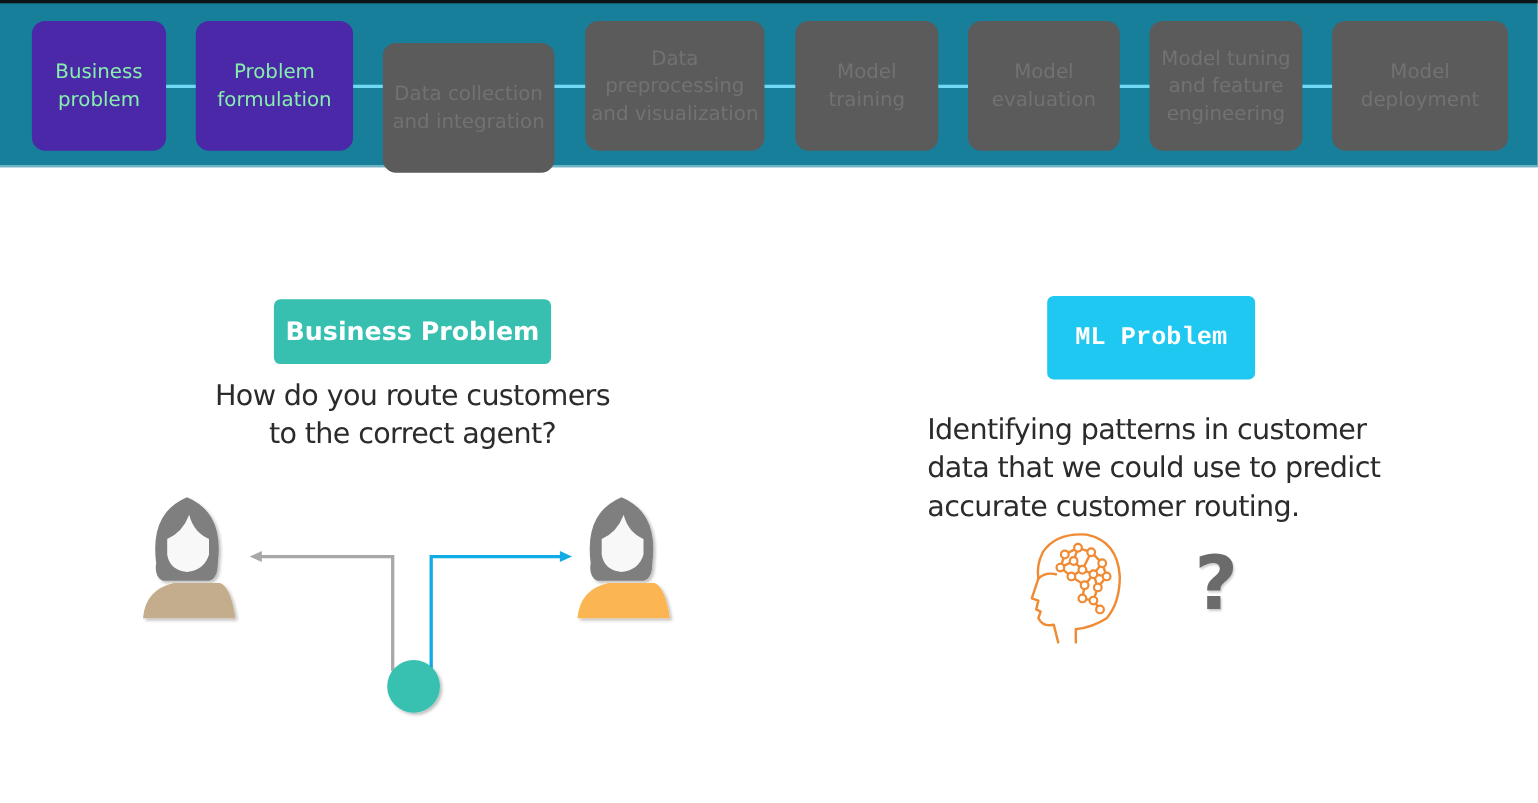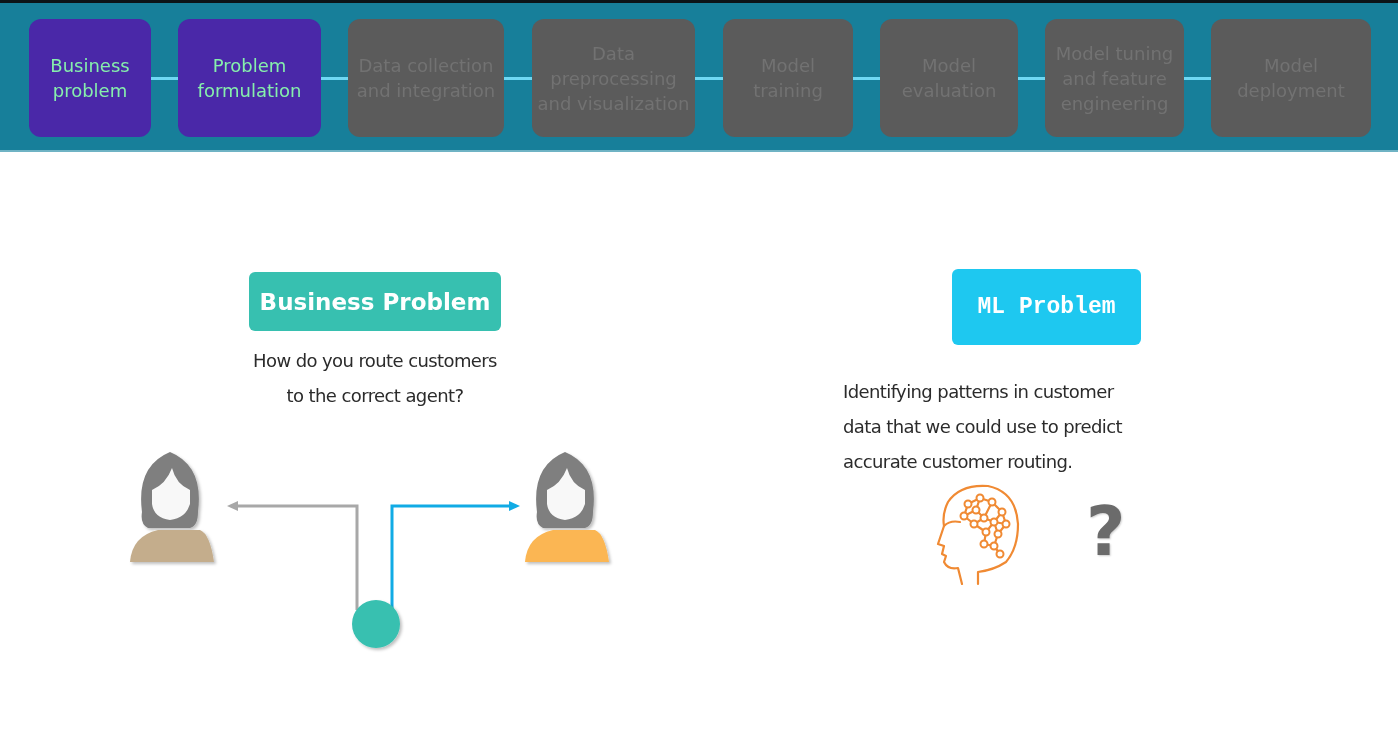--- a/index.html
+++ b/index.html
@@ -26,21 +26,21 @@
   }
   .step.active { background: #4a28a8; color: #86efac; }
   .step.inactive { background: #5b5b5b; color: #727272; }
 
   .label-pill {
     position: absolute; color: #fff; font-weight: bold;
     font-size: 23px; display: flex; align-items: center; justify-content: center;
     border-radius: 6px; font-family: "DejaVu Sans", sans-serif;
   }
   .question {
-    position: absolute; font-size: 18px; line-height: 35px; color: #2b2b2b;
+    position: absolute; font-size: 26px; line-height: 35px; color: #2b2b2b;
     white-space: pre-line; font-family: "DejaVu Sans", sans-serif;
     font-weight: normal; letter-spacing: -0.6px;
   }
   svg { position: absolute; overflow: visible; }
 </style>
 </head>
 <body>
 
 <div class="banner">
   <div class="connector" style="left:150px; top:74px; width:30px;"></div>
@@ -48,21 +48,21 @@
   <div class="connector" style="left:503px; top:74px; width:30px;"></div>
   <div class="connector" style="left:694px; top:74px; width:30px;"></div>
   <div class="connector" style="left:852px; top:74px; width:30px;"></div>
   <div class="connector" style="left:1016px; top:74px; width:30px;"></div>
   <div class="connector" style="left:1183px; top:74px; width:30px;"></div>
 
   <div class="step active" style="left:29px; width:122px;">Business
 problem</div>
   <div class="step active" style="left:178px; width:143px;">Problem
 formulation</div>
-  <div class="step inactive" style="left:348px; width:156px;">Data collection
+  <div class="step inactive" style="left:348px; width:156px;margin-top:20px;">Data collection
 and integration</div>
   <div class="step inactive" style="left:532px; width:163px;">Data
 preprocessing
 and visualization</div>
   <div class="step inactive" style="left:723px; width:130px;">Model
 training</div>
   <div class="step inactive" style="left:880px; width:138px;">Model
 evaluation</div>
   <div class="step inactive" style="left:1045px; width:139px;">Model tuning
 and feature

